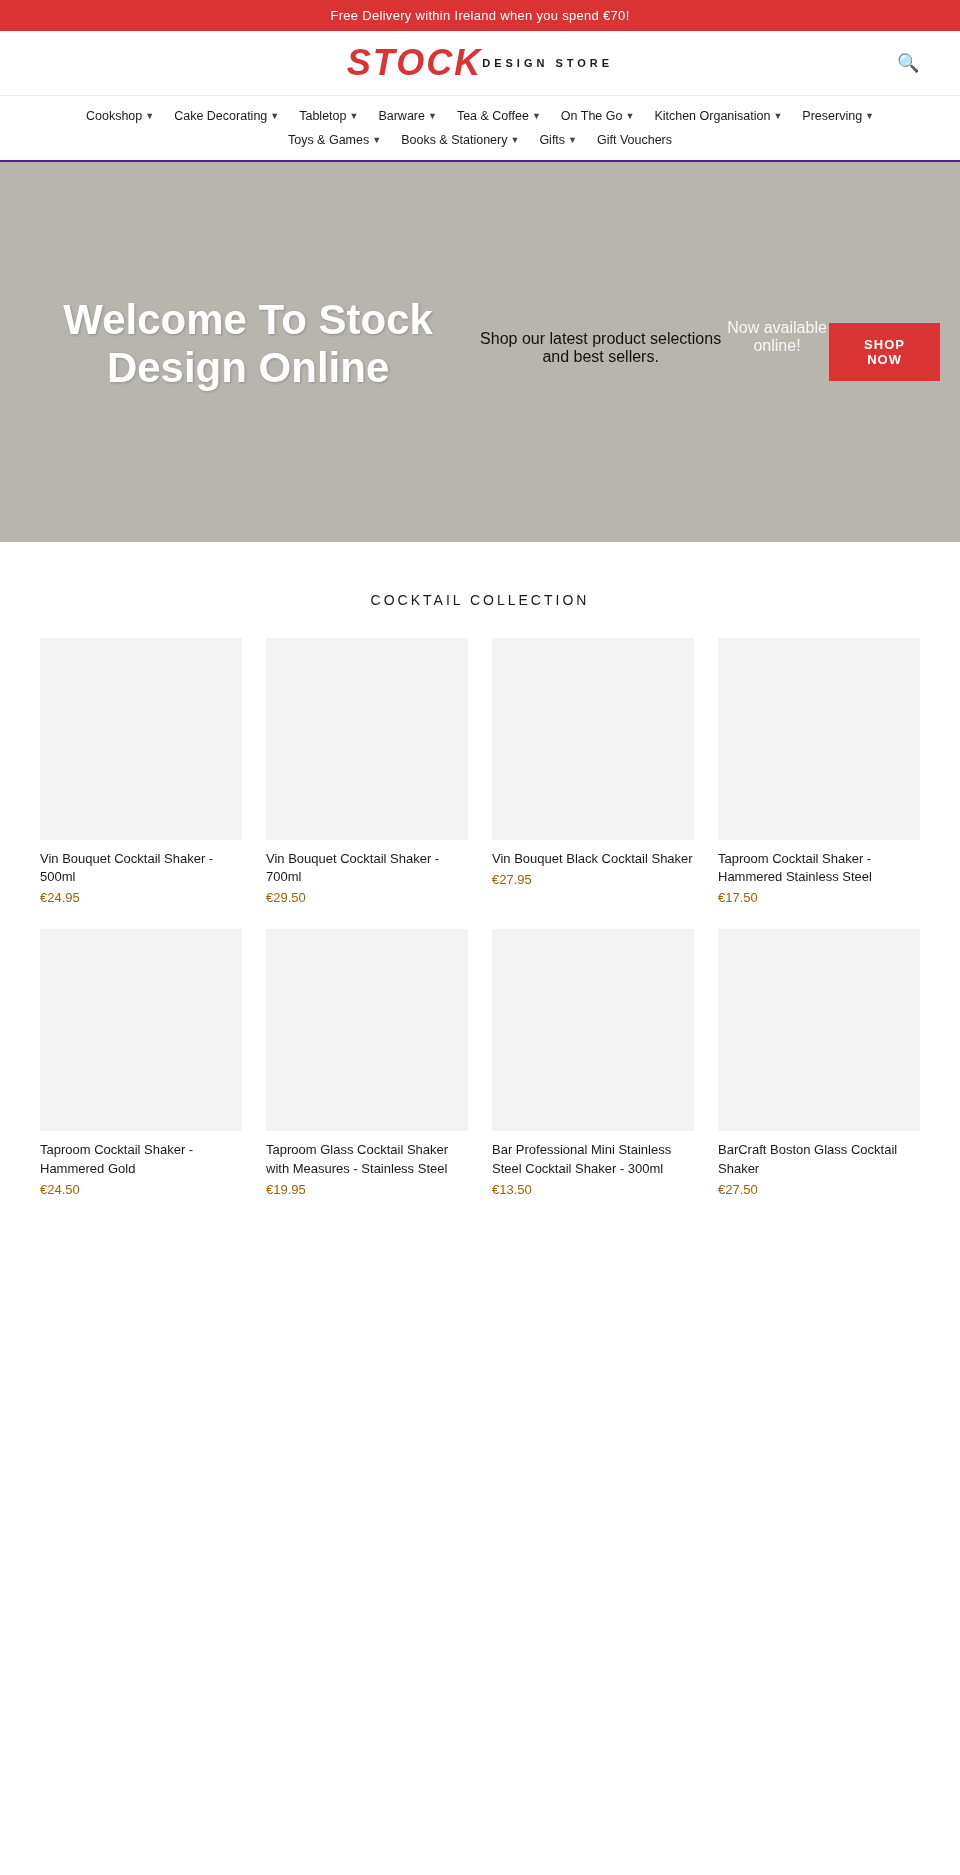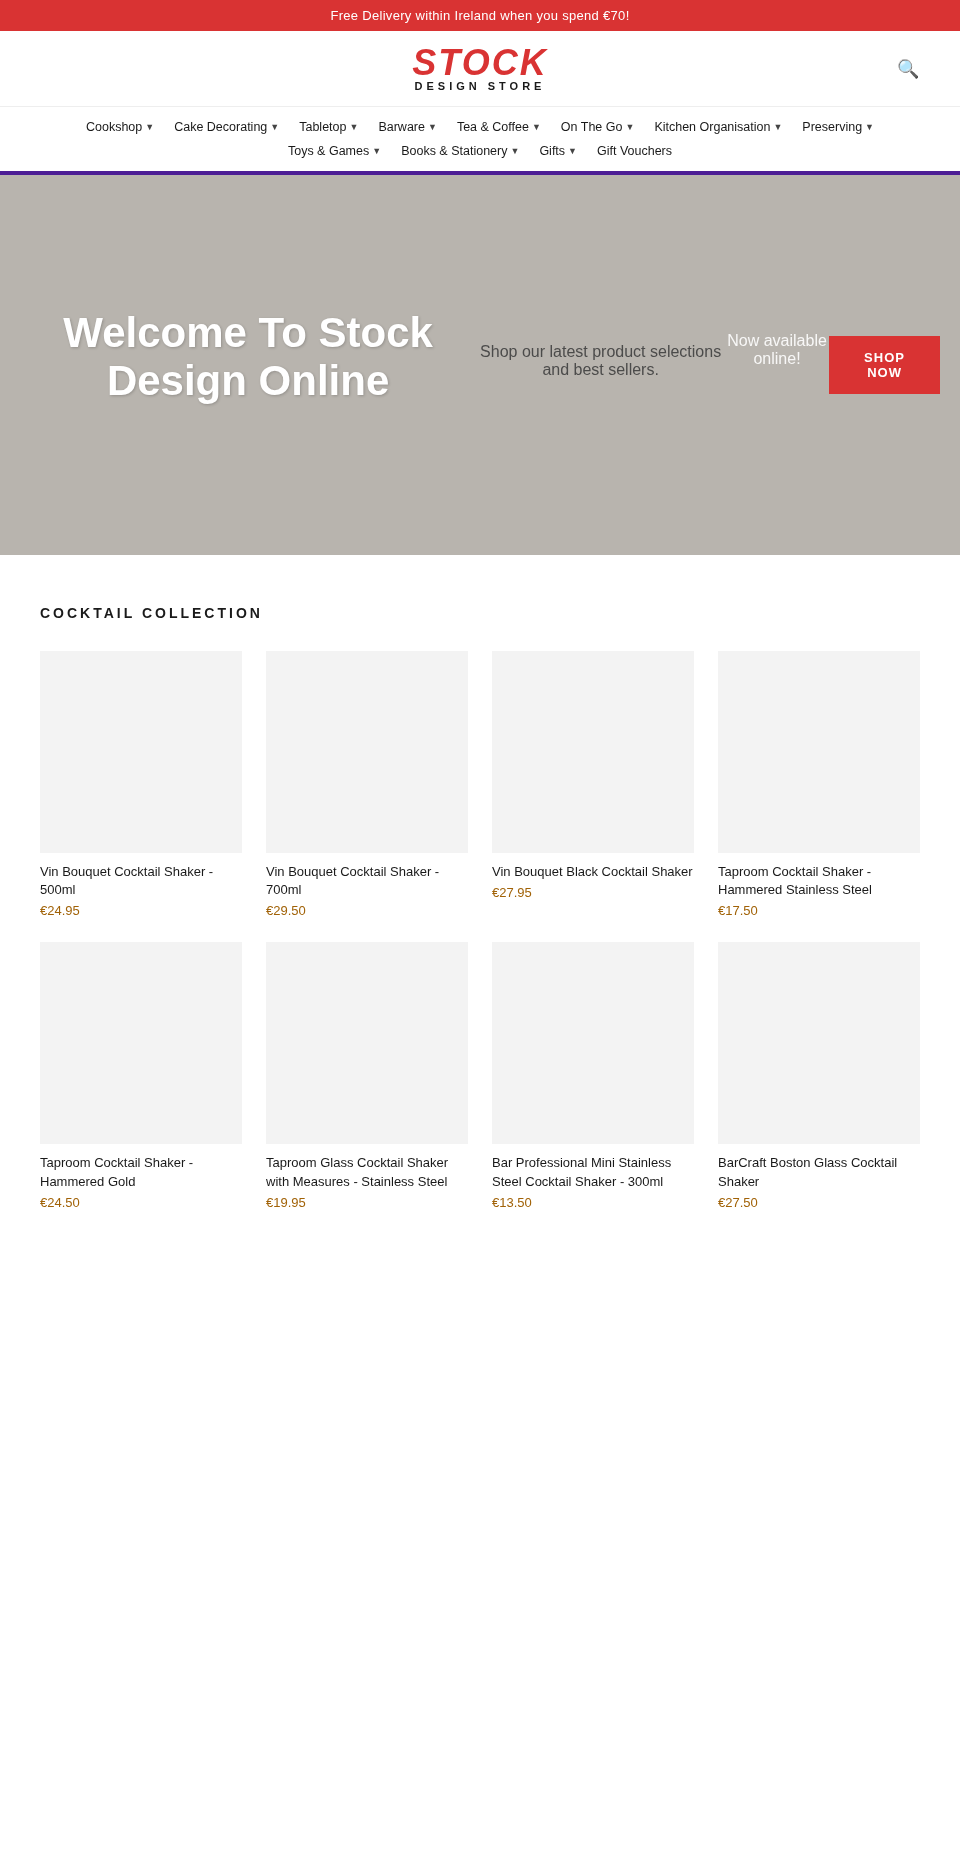--- a/index.html
+++ b/index.html
@@ -25,21 +25,20 @@
       border-bottom: 1px solid #eee;
     }
     .header-search {
       position: absolute;
       right: 40px;
       cursor: pointer;
       font-size: 18px;
     }
     .logo-container {
       display: flex;
-      flex-direction: column;
       align-items: center;
       line-height: 1;
     }
     .logo-stock {
       font-size: 36px;
       font-weight: 900;
       color: #d93333;
       letter-spacing: 2px;
       font-style: italic;
     }
@@ -52,21 +51,21 @@
     }
 
     
     .nav {
       display: flex;
       flex-wrap: wrap;
       justify-content: center;
       align-items: center;
       padding: 8px 20px;
       gap: 0 4px;
-      border-bottom: 4px solid #4c1d95;
+      border-bottom: 2px solid #4c1d95;
       font-size: 12.5px;
     }
     .nav-item {
       display: flex;
       align-items: center;
       padding: 5px 8px;
       cursor: pointer;
       white-space: nowrap;
       color: #1a1a1a;
       text-decoration: none;
@@ -90,21 +89,21 @@
     }
     .hero-title {
       font-size: 42px;
       font-weight: 900;
       color: #fff;
       margin-bottom: 16px;
       text-shadow: 1px 1px 3px rgba(0,0,0,0.2);
     }
     .hero-sub {
       font-size: 16px;
-      color: #404040;
+      color: #000000;
       margin-bottom: 8px;
       opacity: 0.9;
     }
     .hero-sub2 {
       font-size: 16px;
       color: #fff;
       margin-bottom: 30px;
       opacity: 0.9;
     }
     .shop-now-btn {
@@ -117,23 +116,23 @@
       letter-spacing: 1px;
       cursor: pointer;
       text-transform: uppercase;
     }
 
     
     .collection-section {
       padding: 50px 40px 40px;
     }
     .collection-title {
-      text-align: left;
+      text-align: center;
       font-size: 14px;
-      font-weight: bold;
+      font-weight: normal;
       letter-spacing: 3px;
       text-transform: uppercase;
       margin-bottom: 30px;
     }
     .product-grid {
       display: grid;
       grid-template-columns: repeat(4, 1fr);
       gap: 24px;
     }
     .product-card {

